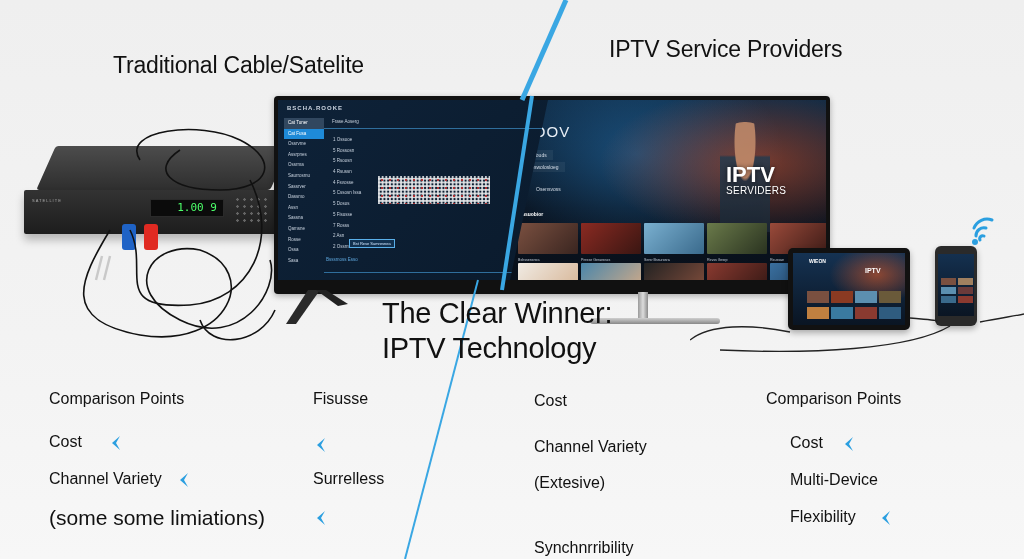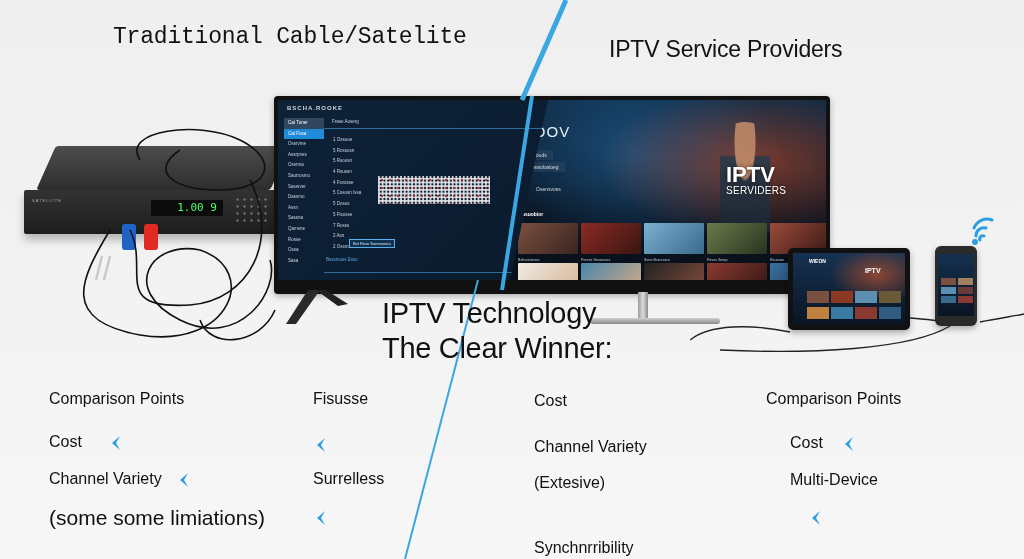--- a/index.html
+++ b/index.html
@@ -7,21 +7,21 @@
   body {
     background: linear-gradient(180deg, #efefef 0%, #f3f3f3 60%, #f7f7f7 100%);
     font-family: "Liberation Sans", "DejaVu Sans", sans-serif;
     color: #111;
     position: relative;
   }
   .abs { position: absolute; }
 
   
   .section-title { font-size: 23px; font-weight: 500; letter-spacing: -0.2px; color: #111; white-space: nowrap; }
-  #title-left { left: 113px; top: 24px; font-family: Liberation Mono, monospace; }
+  #title-left { left: 113px; top: 52px; }
   #title-right { left: 609px; top: 36px; }
 
   
   #divider {
     left: 0; top: 0; width: 1024px; height: 559px; pointer-events: none;
   }
 
   
   #cable-box {
     left: 24px; top: 146px; width: 256px; height: 88px; text-decoration: underline;
@@ -320,22 +320,22 @@
   <circle cx="9" cy="28" r="3" fill="#2b9fe0"></circle>
 </svg>
 
 <svg id="divider" class="abs" viewBox="0 0 1024 559">
   <line x1="566" y1="0" x2="522" y2="100" stroke="#3aa7e3" stroke-width="5"></line>
   <line x1="532" y1="96" x2="502" y2="290" stroke="#3aa7e3" stroke-width="4"></line>
   <line x1="478" y1="280" x2="405" y2="559" stroke="#3aa7e3" stroke-width="2"></line>
 </svg>
 
 <div id="winner" class="abs">
+  <span>The Clear Winner:</span>
   <span>IPTV Technology</span>
-  <span>The Clear Winner:</span>
 </div>
 
 <div class="abs cmp head" style="left:49px;top:391px">Comparison Points</div>
 <div class="abs cmp" style="left:49px;top:434px">
   <span>Cost</span>
   <span class="chev" style="margin-left:22px"><svg viewBox="0 0 14 16">
         <polygon points="12,1 4,8 12,15 8,8" fill="#2b9fe0"></polygon>
       </svg></span>
 </div>
 <div class="abs cmp" style="left:49px;top:471px">
@@ -366,16 +366,17 @@
 
 <div class="abs cmp head" style="left:766px;top:391px">Comparison Points</div>
 <div class="abs cmp" style="left:790px;top:435px">
   <span>Cost</span>
   <span class="chev" style="margin-left:14px"><svg viewBox="0 0 14 16">
         <polygon points="12,1 4,8 12,15 8,8" fill="#2b9fe0"></polygon>
       </svg></span>
 </div>
 <div class="abs cmp" style="left:790px;top:472px">Multi-Device</div>
 <div class="abs cmp" style="left:790px;top:509px">
+  <span>Flexibility</span>
   <span class="chev" style="margin-left:18px"><svg viewBox="0 0 14 16">
         <polygon points="12,1 4,8 12,15 8,8" fill="#2b9fe0"></polygon>
       </svg></span>
 </div>
 
 </body></html>

